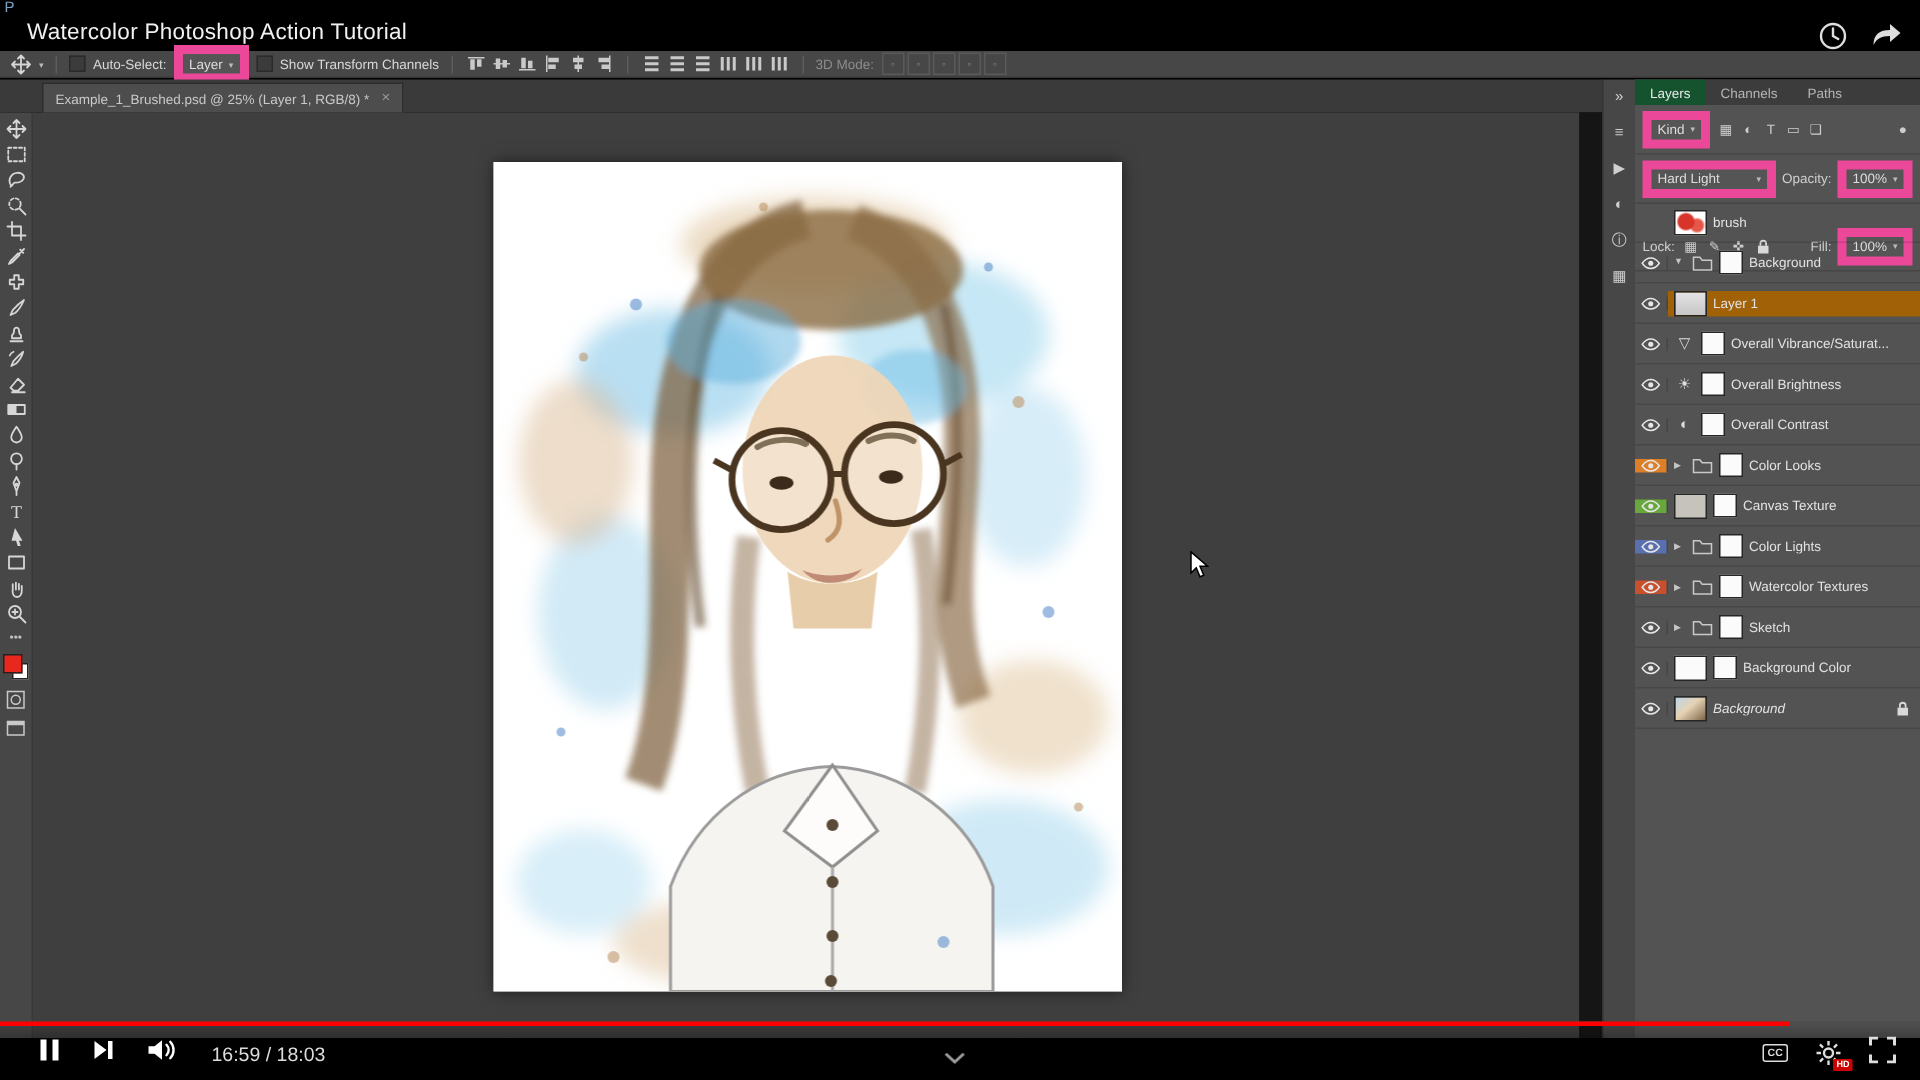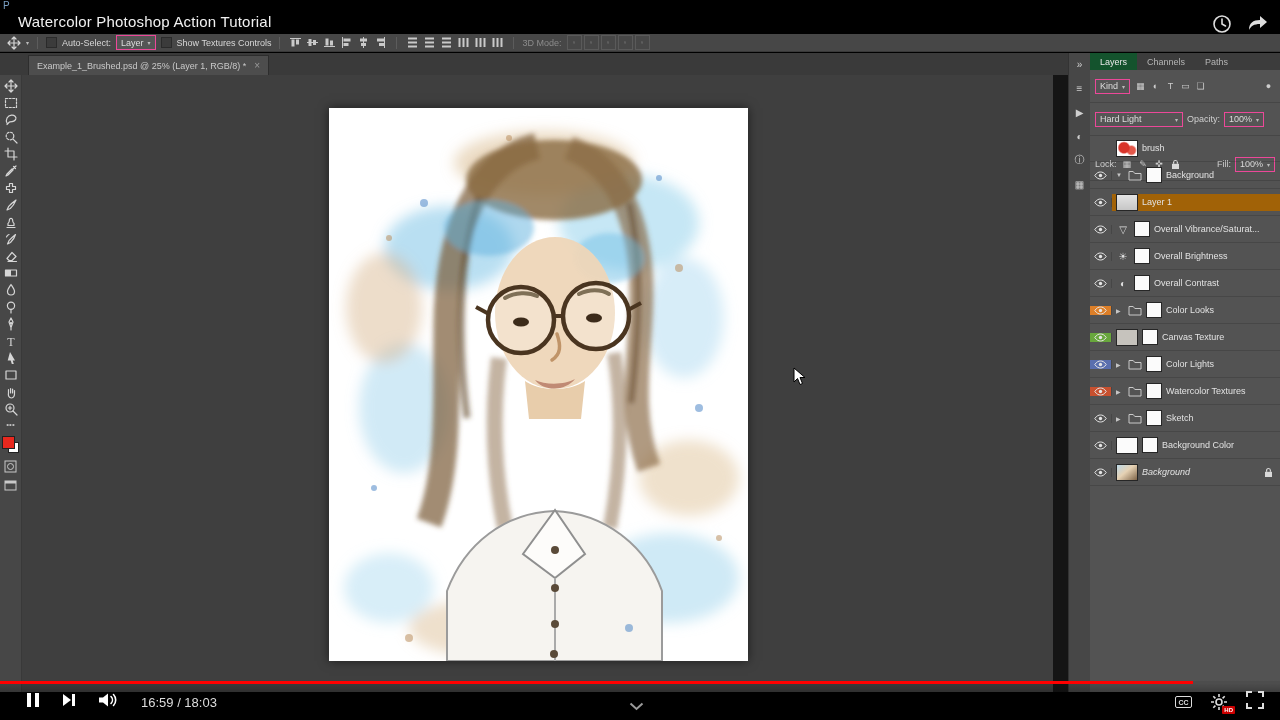--- a/index.html
+++ b/index.html
@@ -9,21 +9,21 @@
   #corner-artifact{position:absolute;left:3px;top:0px;font-size:10px;color:#7aa0c4;}
   #video-title{position:absolute;left:18px;top:13px;font-size:15px;color:#f1f1f1;letter-spacing:.2px;}
   #top-right-icons{position:absolute;right:12px;top:14px;display:flex;gap:16px;align-items:center;}
 
   
   #ps{position:absolute;left:0;top:34px;width:1280px;height:658px;}
   #options-bar{position:absolute;left:0;top:0;width:1280px;height:18px;background:#474747;border-bottom:1px solid #393939;display:flex;align-items:center;gap:5px;padding:0 6px;box-sizing:border-box;font-size:9px;color:#d8d8d8;}
   .opt-icon{width:15px;height:14px;display:flex;align-items:center;justify-content:center;}
   .divider{width:1px;height:12px;background:#5c5c5c;margin:0 3px;}
   .checkbox{width:9px;height:9px;background:#3b3b3b;border:1px solid #2a2a2a;}
-  .dropdown{display:flex;align-items:center;gap:4px;background:#555;border:1px solid #ec4899;height:13px;padding:0 4px;font-size:9px;color:#ddd;}
+  .dropdown{display:flex;align-items:center;gap:4px;background:#555;border:6px solid #ec4899;height:13px;padding:0 4px;font-size:9px;color:#ddd;}
   .caret{font-size:6px;color:#bbb;}
   .grayed{color:#8c8c8c;}
   .mode-icon{width:13px;height:13px;border:1px solid #5a5a5a;display:flex;align-items:center;justify-content:center;color:#8a8a8a;font-size:8px;}
 
   #tab-bar{position:absolute;left:0;top:19px;width:1068px;height:22px;background:#3a3a3a;}
   #doc-tab{position:absolute;left:28px;top:2px;height:19px;background:#4d4d4d;border:1px solid #2d2d2d;border-bottom:none;color:#c9c9c9;font-size:9px;display:flex;align-items:center;gap:8px;padding:0 8px;}
   #doc-tab .close{color:#9a9a9a;font-size:10px;}
 
   #toolbar{position:absolute;left:0;top:41px;width:22px;height:617px;background:#474747;border-right:1px solid #393939;display:flex;flex-direction:column;align-items:center;padding-top:4px;box-sizing:border-box;gap:3px;}
   .tool{width:16px;height:14px;display:flex;align-items:center;justify-content:center;}
@@ -109,21 +109,21 @@
         </span>
       <span class="caret">▾</span>
       <span class="divider"></span>
       <span class="checkbox"></span>
       <span>Auto-Select:</span>
       <span class="dropdown">
           <span>Layer</span>
           <span class="caret">▾</span>
         </span>
       <span class="checkbox"></span>
-      <span>Show Textures Controls</span>
+      <span>Show Transform Channels</span>
       <span class="divider"></span>
       <span id="align-group" style="display:flex;gap:2px;">
           <span class="opt-icon">
             <svg width="13" height="13" viewBox="0 0 13 13" fill="#c9c9c9">
               <rect x="1" y="2" width="11" height="1"></rect>
               <rect x="2.5" y="3.5" width="3" height="7"></rect>
               <rect x="7" y="3.5" width="3" height="5"></rect>
             </svg>
           </span>
           <span class="opt-icon">

